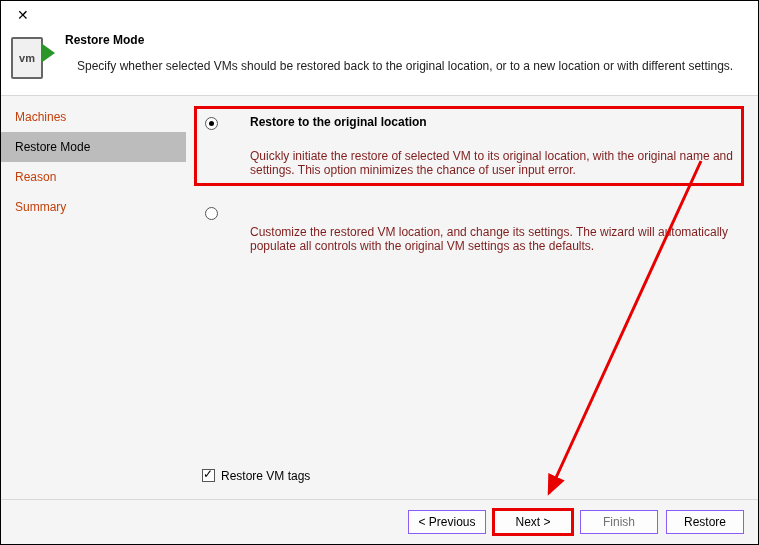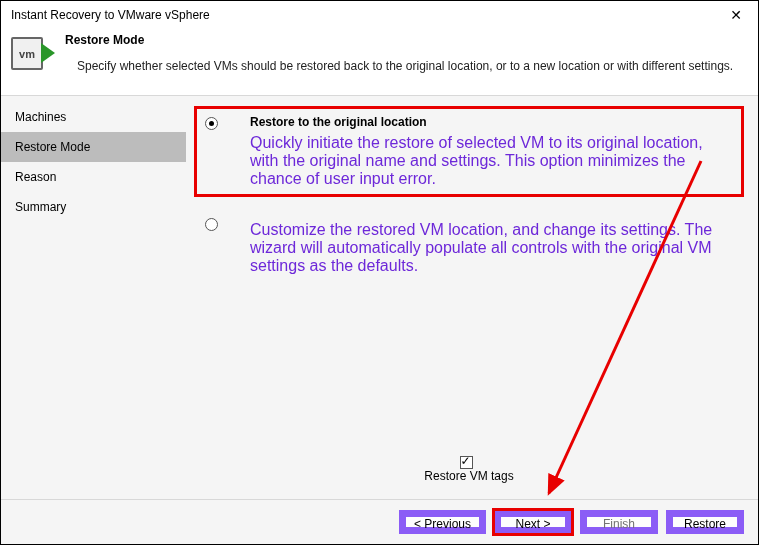--- a/index.html
+++ b/index.html
@@ -39,21 +39,21 @@
   }
   .header-icon {
     width: 44px;
     height: 40px;
     margin-right: 10px;
     position: relative;
     flex-shrink: 0;
   }
   .vm-box {
     width: 32px;
-    height: 33px;
+    height: 42px;
     border: 2px solid #666;
     background: #f0f0f0;
     position: absolute;
     top: 4px;
     left: 0;
     display: flex;
     align-items: center;
     justify-content: center;
     font-weight: bold;
     font-size: 11px;
@@ -86,21 +86,21 @@
     min-height: 0;
   }
   .sidebar {
     width: 185px;
     flex-shrink: 0;
     background: #f5f5f5;
     padding-top: 6px;
   }
   .step {
     padding: 8px 14px;
-    color: #000000;
+    color: #c2410c;
     cursor: pointer;
   }
   .step.active {
     background: #bcbcbc;
     color: #000;
   }
   .main {
     flex: 1;
     padding: 10px 14px 8px 8px;
     display: flex;
@@ -135,30 +135,29 @@
     left: 3px; top: 3px;
     width: 5px; height: 5px;
     background: #000;
     border-radius: 50%;
   }
   .option-text .opt-title {
     font-weight: bold;
     font-size: 12px;
   }
   .option-text .opt-desc {
-    font-size: 16px;
-    color: #6d28d9;
-    margin-top: 5px;
+    font-size: 12px;
+    color: #7f1d1d;
+    margin-top: 20px;
   }
   .checkbox-row {
     margin-top: auto;
     padding: 6px 8px 8px 8px;
     display: flex;
-    align-items: center;
-    flex-direction: column;
+    align-items: flex-start;
   }
   .checkbox {
     width: 13px;
     height: 13px;
     border: 1px solid #555;
     background: #fff;
     margin-right: 6px;
     position: relative;
   }
   .checkbox.checked::after {
@@ -173,21 +172,21 @@
     border-top: 1px solid #d8d8d8;
     padding: 10px 14px;
     display: flex;
     justify-content: flex-end;
     gap: 8px;
     background: #f5f5f5;
   }
   .btn {
     min-width: 78px;
     height: 24px;
-    border: 7px solid #8b5cf6;
+    border: 1px solid #8b5cf6;
     background: #fdfdfd;
     font-size: 12px;
     font-family: inherit;
     cursor: pointer;
     padding: 0 8px;
   }
   .btn.disabled {
     color: #737373;
     cursor: default;
   }
@@ -202,21 +201,20 @@
     width: 759px; height: 545px;
     pointer-events: none;
   }
 </style>
 </head>
 <body>
 
 <div class="window">
 
   <div class="titlebar">
-    <span>Instant Recovery to VMware vSphere</span>
     <span class="close">✕</span>
   </div>
 
   <div class="header">
     <div class="header-icon">
       <div class="vm-box">vm</div>
       <div class="arrow-right"></div>
     </div>
     <div class="header-text">
       <h2>Restore Mode</h2>

